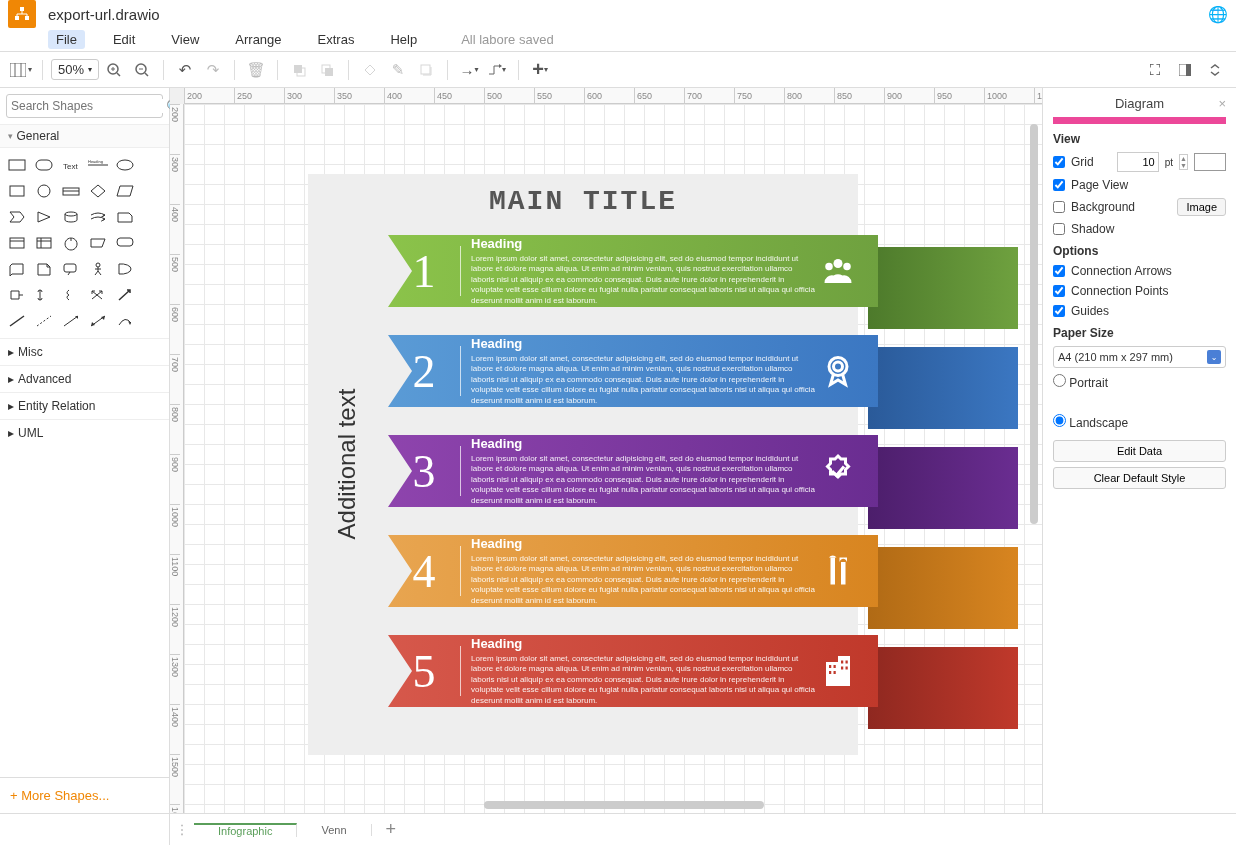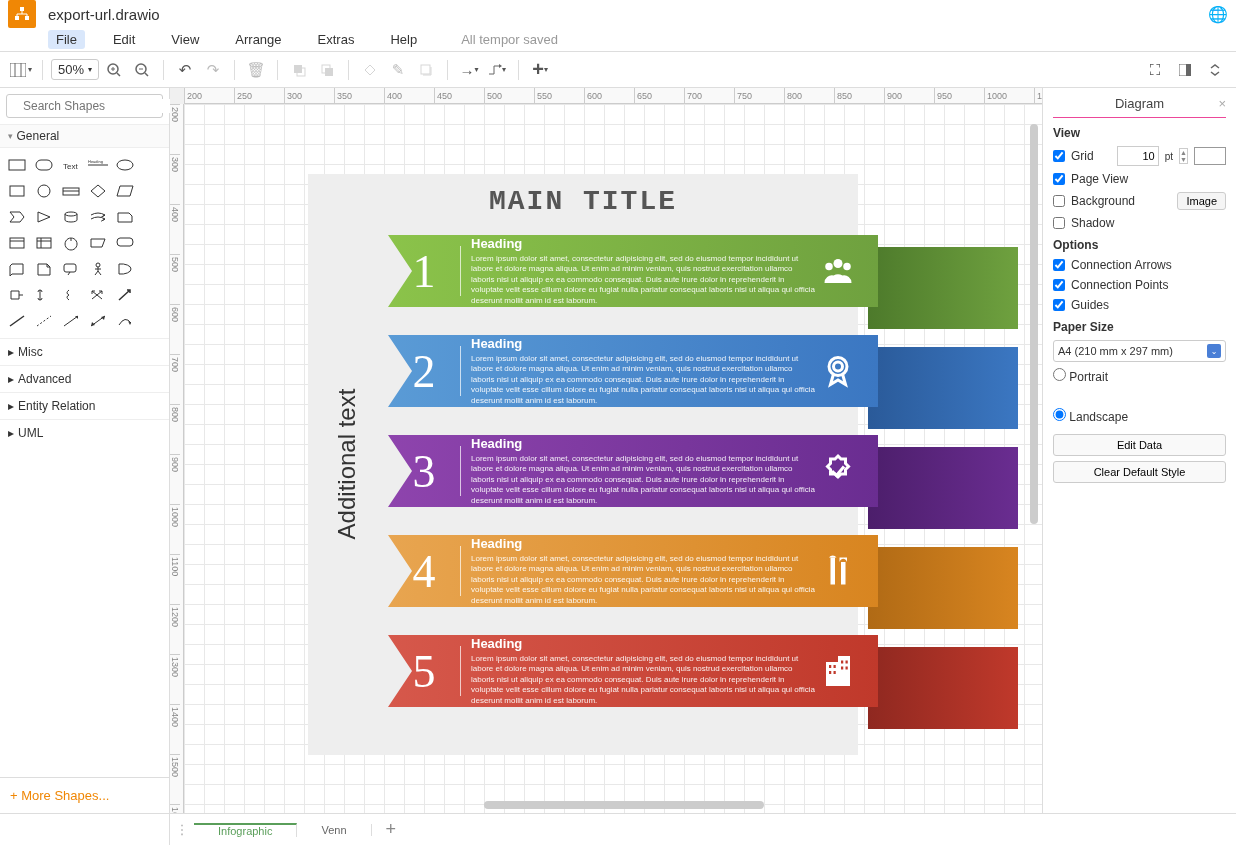--- a/index.html
+++ b/index.html
@@ -23,21 +23,21 @@
 .tb-sep { width: 1px; height: 20px; background: #ddd; margin: 0 6px; }
 .zoom-sel { display:flex; align-items:center; gap:4px; padding: 2px 6px; border:1px solid #ccc; border-radius:3px; font-size:13px; cursor:pointer;}
 .toolbar-right { margin-left:auto; display:flex; gap:4px;}
 
 
 .main { display: flex; height: calc(845px - 28px - 24px - 36px - 32px); }
 
 
 .sidebar-left { width: 170px; border-right: 1px solid #ddd; display:flex; flex-direction:column; }
 .search-wrap { padding: 6px; }
-.search-box { display:flex; align-items:center; border:1px solid #ccc; border-radius:3px; height:24px; padding:0 16px; background:#fff;}
+.search-box { display:flex; align-items:center; border:1px solid #ccc; border-radius:3px; height:24px; padding:0 4px; background:#fff;}
 .search-box input { border:none; outline:none; flex:1; font-size:12px; color:#888;}
 .cat-header { padding: 4px 8px; font-size: 12px; cursor: pointer; display:flex; align-items:center; gap:4px; border-top:1px solid #eee; border-bottom:1px solid #eee; background:#fafafa;}
 .cat-header .caret { font-size:9px; color:#888;}
 .shapes-grid { display: grid; grid-template-columns: repeat(6, 1fr); gap: 4px; padding: 6px; }
 .shape-cell { height: 22px; display:flex; align-items:center; justify-content:center; cursor:pointer; position:relative;}
 .shape-cell svg { width:20px; height:16px; }
 .cat-item { padding: 6px 8px; font-size:12px; cursor:pointer; display:flex; align-items:center; gap:4px; border-top:1px solid #eee;}
 .more-shapes { margin-top:auto; padding:10px; color:#f08705; font-size:13px; cursor:pointer; border-top:1px solid #ddd;}
 
 
@@ -58,21 +58,21 @@
 .ribbon-main { position:absolute; left:0; top:0; width:490px; height:72px; display:flex; align-items:center; color:#fff; clip-path: polygon(0 0, 100% 0, 100% 100%, 0 100%, 24px 50%);}
 .ribbon-num { font-size:46px; font-weight:300; width:72px; text-align:center; font-family: Georgia, serif;}
 .ribbon-divider {width:1px;height:50px;background:rgba(255,255,255,.7);margin-right:10px;}
 .ribbon-text { flex:1; padding-right:60px;}
 .ribbon-heading { font-size:13px; font-weight:600; margin-bottom:3px;}
 .ribbon-body { font-size:8px; line-height:1.3; opacity:.9;}
 .ribbon-icon { position:absolute; right:22px; top:18px; width:36px; height:36px; color:#fff;}
 
 
 .panel-right { width:194px; border-left:1px solid #ddd; padding:8px 10px; font-size:12px;}
-.panel-tabs { display:flex; justify-content:center; border-bottom:1px solid #ec4899; padding-bottom:6px; margin-bottom:8px; font-size:13px; font-weight:500; color:#444; position:relative;}
+.panel-tabs { display:flex; justify-content:center; border-bottom:7px solid #ec4899; padding-bottom:6px; margin-bottom:8px; font-size:13px; font-weight:500; color:#444; position:relative;}
 .panel-tabs .close {position:absolute; right:0; top:0; color:#aaa; cursor:pointer;}
 .panel-section-title { font-weight:600; margin: 8px 0 6px;}
 .panel-row { display:flex; align-items:center; margin-bottom:6px; gap:6px;}
 .panel-row label {flex:1;}
 .panel-check { width:12px; height:12px;}
 .num-input { width:42px; height:20px; border:1px solid #ccc; text-align:right; padding-right:3px; font-size:11px;}
 .stepper {display:flex;flex-direction:column;font-size:7px;line-height:7px;color:#888;border:1px solid #ccc;}
 .color-swatch { width:32px;height:18px;border:1px solid #999; background:#fff;}
 .btn-small{border:1px solid #ccc;padding:2px 8px;border-radius:3px;cursor:pointer;background:#f5f5f5;font-size:11px;}
 .panel-select{width:100%;height:22px;border:1px solid #ccc;border-radius:3px;font-size:11px;padding:0 4px;background:#fff;display:flex;align-items:center;justify-content:space-between;}
@@ -108,21 +108,21 @@
   <div class="globe">🌐</div>
 </div>
 
 <div class="menubar">
   <div class="menu-item active">File</div>
   <div class="menu-item">Edit</div>
   <div class="menu-item">View</div>
   <div class="menu-item">Arrange</div>
   <div class="menu-item">Extras</div>
   <div class="menu-item">Help</div>
-  <div class="status">All tempor saved</div>
+  <div class="status">All labore saved</div>
 </div>
 
 <div class="toolbar">
   <div class="tb-btn">
       <svg width="16" height="14">
         <rect x="0" y="0" width="16" height="14" fill="none" stroke="#666"></rect>
         <line x1="5" y1="0" x2="5" y2="14" stroke="#666"></line>
         <line x1="11" y1="0" x2="11" y2="14" stroke="#666"></line>
       </svg>
       <span style="font-size:8px;margin-left:2px;">▾</span>

